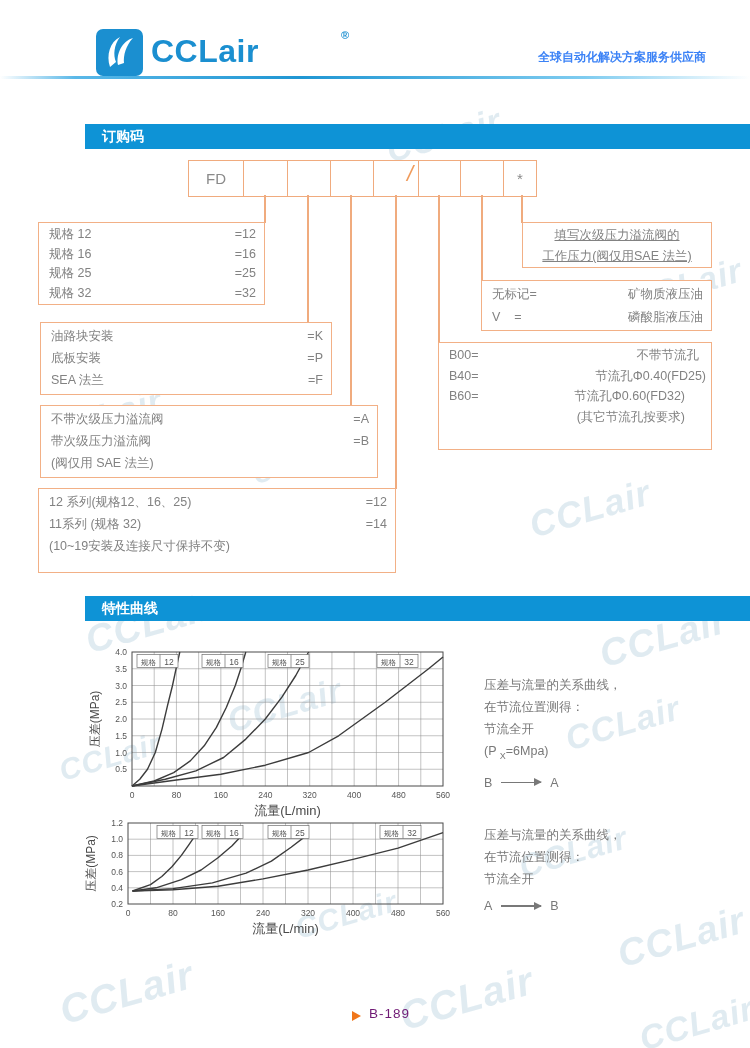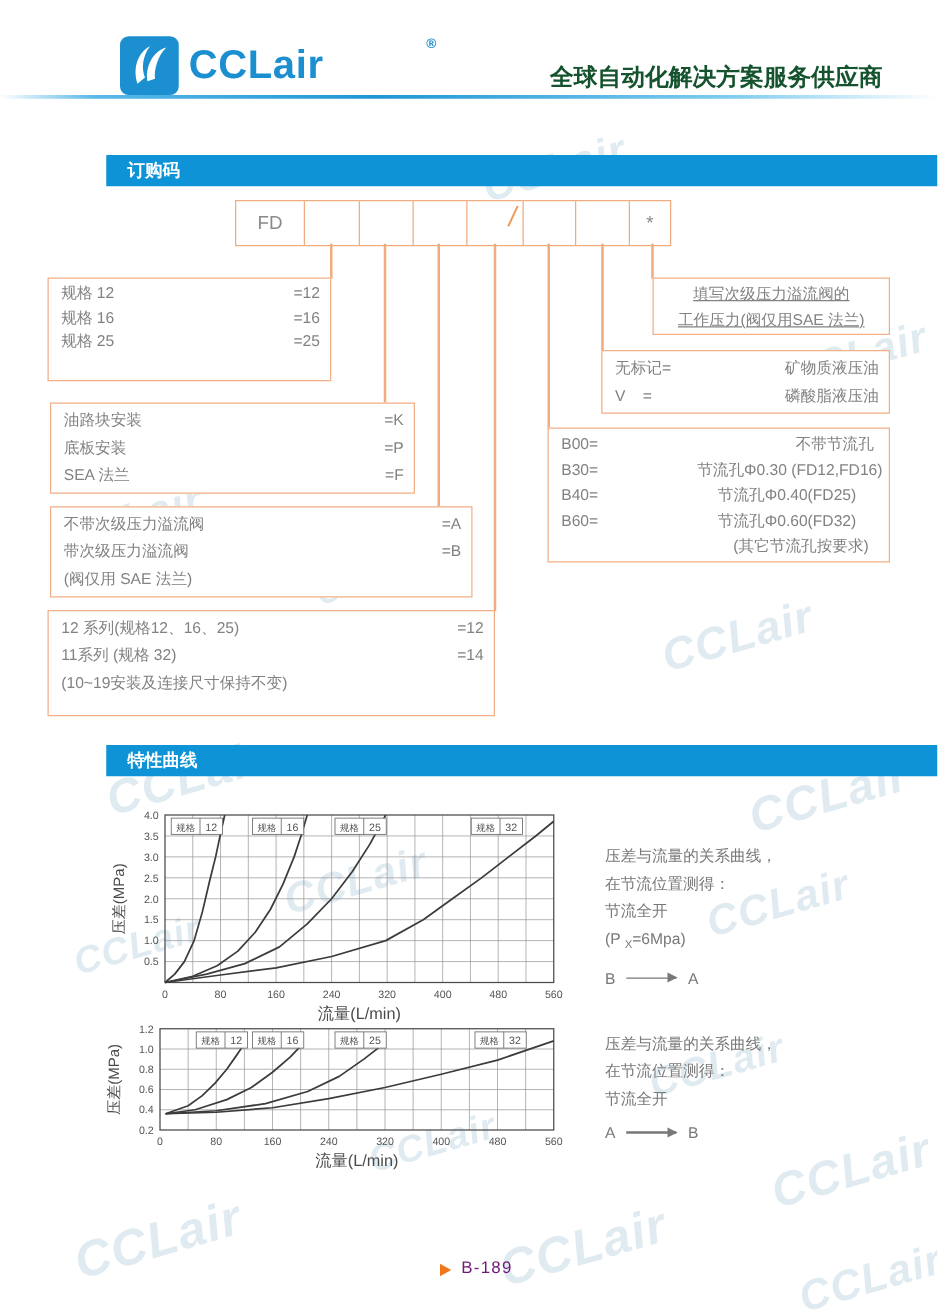--- a/index.html
+++ b/index.html
@@ -5,21 +5,21 @@
   html,body{margin:0;padding:0;background:#ffffff;}
   .page{position:relative;width:750px;height:1048px;background:#fff;
         font-family:"Liberation Sans","DejaVu Sans",sans-serif;overflow:hidden;}
   
   .wm{position:absolute;color:rgba(165,195,214,0.34);font-weight:bold;font-style:italic;
       transform:rotate(-16deg);white-space:nowrap;pointer-events:none;letter-spacing:1px;}
   
   .logo-box{position:absolute;left:96px;top:29px;width:47px;height:47px;background:#1b8fd0;border-radius:7px;}
   .brand{position:absolute;left:151px;top:33px;font-size:32px;font-weight:bold;color:#1b8fd0;letter-spacing:0.5px;}
   .brand-reg{position:absolute;left:341px;top:29px;font-size:11px;color:#1b8fd0;font-weight:bold;}
-  .tagline{position:absolute;right:44px;top:49px;font-size:19px;font-weight:bold;color:#14532d;}
+  .tagline{position:absolute;right:44px;top:49px;font-size:12px;font-weight:bold;color:#3b82f6;}
   .head-rule{position:absolute;left:0;top:76px;width:750px;height:3px;
      background:linear-gradient(90deg,rgba(190,228,248,0) 0%,#5ab8e8 10%,#1f96d3 40%,#7fccf0 78%,rgba(190,228,248,0) 100%);}
   
   .sec-bar{position:absolute;left:38px;width:674px;height:25px;background:#0e93d6;color:#fff;
      font-size:14px;font-weight:bold;line-height:25px;padding-left:17px;box-sizing:border-box;margin-left:47px;}
   
   .code-row{position:absolute;left:188px;top:160px;height:35px;display:flex;border:1.2px solid #f0ab7e;background:#fff;}
   .code-cell{box-sizing:border-box;border-right:1.2px solid #f0ab7e;display:flex;align-items:center;
      justify-content:center;color:#8a8a8a;font-size:15px;background:transparent;}
   .code-cell:last-child{border-right:none;}
@@ -109,20 +109,21 @@
   <div class="vline" style="left:350px;top:195px;height:211px;"></div>
   <div class="vline" style="left:395px;top:195px;height:294px;"></div>
   <div class="vline" style="left:438px;top:195px;height:148px;"></div>
   <div class="vline" style="left:481px;top:195px;height:86px;"></div>
   <div class="vline" style="left:521px;top:195px;height:28px;"></div>
 
   <div class="oc-table" id="t1" style="left:38px;top:222px;width:227px;height:83px;">
       <div class="oc-row"><span class="t-left">规格 12</span><span class="t-right">=12</span></div>
       <div class="oc-row"><span class="t-left">规格 16</span><span class="t-right">=16</span></div>
       <div class="oc-row"><span class="t-left">规格 25</span><span class="t-right">=25</span></div>
+      <div class="oc-row"><span class="t-left">规格 32</span><span class="t-right">=32</span></div>
     </div>
   <div class="oc-table" id="t2" style="left:40px;top:322px;width:292px;height:73px;">
       <div class="oc-row"><span class="t-left">油路块安装</span><span class="t-right">=K</span></div>
       <div class="oc-row"><span class="t-left">底板安装</span><span class="t-right">=P</span></div>
       <div class="oc-row"><span class="t-left">SEA 法兰</span><span class="t-right">=F</span></div>
     </div>
   <div class="oc-table" id="t3" style="left:40px;top:405px;width:338px;height:73px;">
       <div class="oc-row"><span class="t-left">不带次级压力溢流阀</span><span class="t-right">=A</span></div>
       <div class="oc-row"><span class="t-left">带次级压力溢流阀</span><span class="t-right">=B</span></div>
       <div class="oc-row"><span class="t-left">(阀仅用 SAE 法兰)</span><span class="t-right"></span></div>
@@ -135,21 +136,20 @@
   <div class="oc-table" id="t5" style="left:522px;top:222px;width:190px;height:46px;text-decoration:underline;">
       <div class="oc-line">填写次级压力溢流阀的</div>
       <div class="oc-line">工作压力(阀仅用SAE 法兰)</div>
     </div>
   <div class="oc-table" id="t6" style="left:481px;top:280px;width:231px;height:51px;">
       <div class="oc-row"><span class="t-left">无标记=</span><span class="t-right">矿物质液压油</span></div>
       <div class="oc-row"><span class="t-left">V    =</span><span class="t-right">磷酸脂液压油</span></div>
     </div>
   <div class="oc-table" id="t7" style="left:438px;top:342px;width:274px;height:108px;">
       <div class="oc-row"><span class="t-left">B00=</span><span class="t-right">不带节流孔</span></div>
-      <div class="oc-row"><span class="t-left">B30=</span><span class="t-right">节流孔Φ0.30 (FD12,FD16)</span></div>
       <div class="oc-row"><span class="t-left">B40=</span><span class="t-right">节流孔Φ0.40(FD25)</span></div>
       <div class="oc-row"><span class="t-left">B60=</span><span class="t-right">节流孔Φ0.60(FD32)</span></div>
       <div class="oc-row"><span class="t-left"></span><span class="t-right">(其它节流孔按要求)</span></div>
     </div>
 
   <div class="sec-bar" style="top:596px;">特性曲线</div>
 
   <svg class="chart" id="chart1" style="left:88px;top:647px;" width="369" height="175">
       <g stroke="#919191" stroke-width="0.55">
         <line x1="66.21428571428571" y1="5" x2="66.21428571428571" y2="139"></line>

